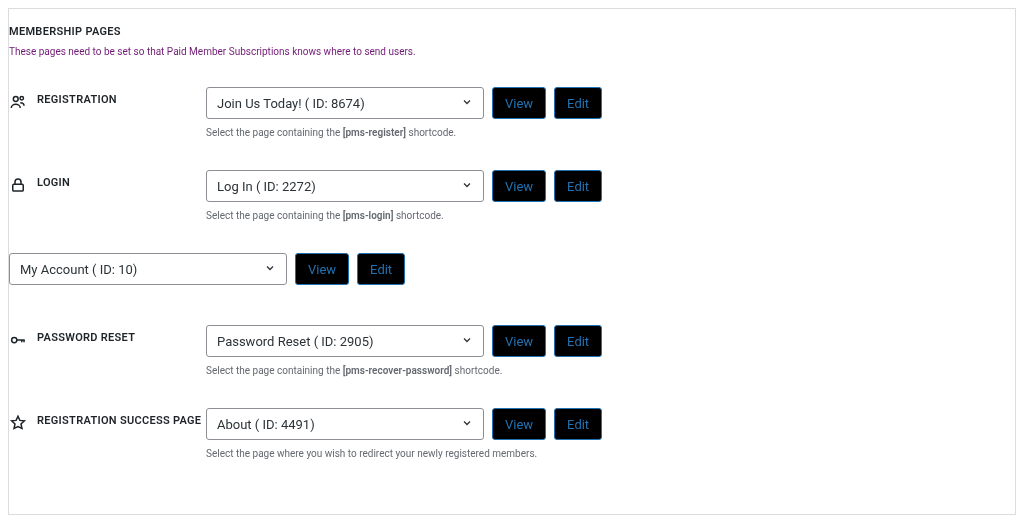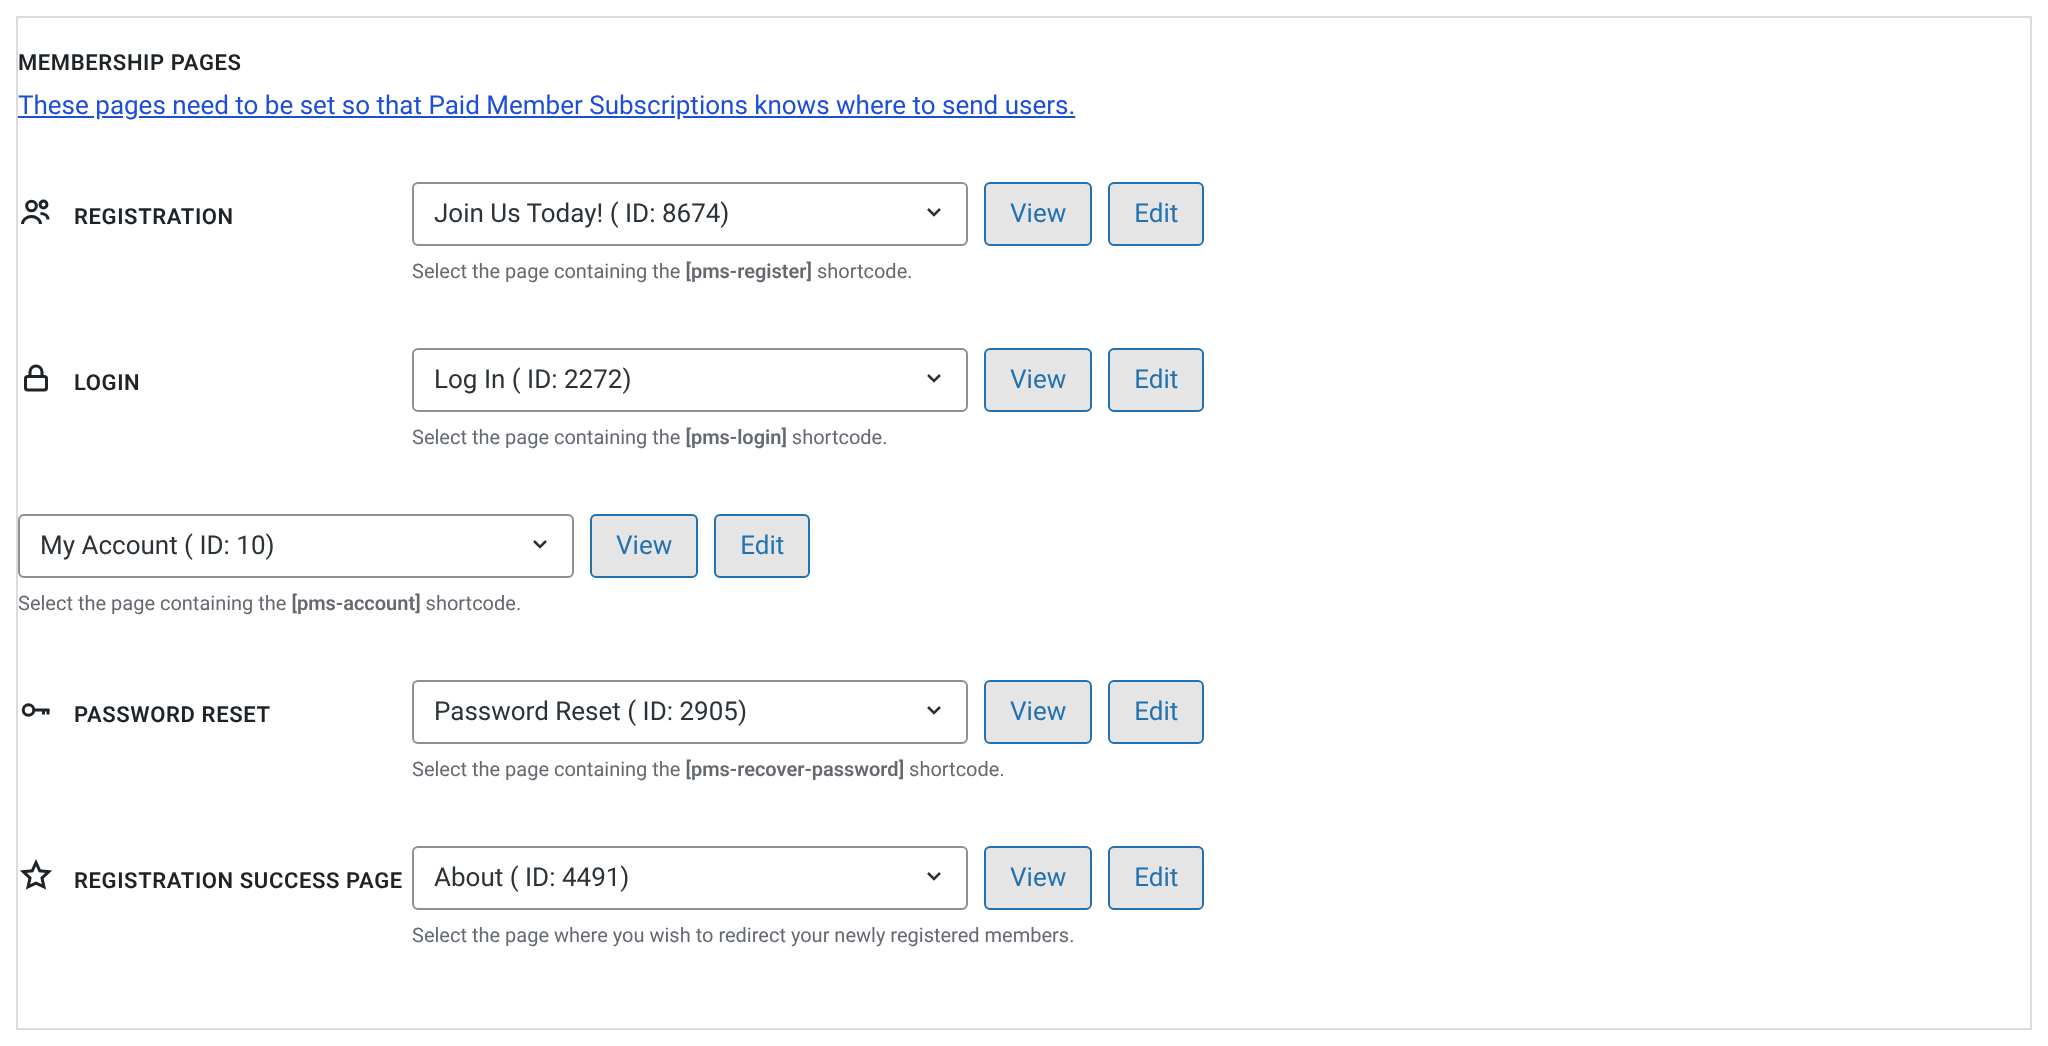--- a/index.html
+++ b/index.html
@@ -16,35 +16,34 @@
       background: #fff;
     }
     .section-title {
       font-size: 11px;
       font-weight: 600;
       color: #1d2327;
       letter-spacing: 0.3px;
       margin-bottom: 8px;
     }
     .section-desc {
-      font-size: 13px;
-      color: #1d4ed8;
+      font-size: 10px;
+      color: #701a75;
       margin-bottom: 30px;
-      text-decoration: underline;
     }
     .row {
       display: flex;
       align-items: flex-start;
       margin-bottom: 32px;
     }
     .row:last-child { margin-bottom: 0; }
     .label-col {
       width: 197px;
       display: flex;
-      align-items: flex-end;
+      align-items: flex-start;
       gap: 10px;
       padding-top: 6px;
     }
     .icon {
       width: 18px;
       height: 18px;
       display: flex;
       align-items: center;
       justify-content: center;
       color: #1d2327;
@@ -81,21 +80,21 @@
       cursor: pointer;
     }
     .select-chevron {
       font-size: 12px;
       color: #2c3338;
     }
     .btn {
       height: 32px;
       border: 1px solid #2271b1;
       color: #2271b1;
-      background: #e5e5e5;
+      background: #000000;
       border-radius: 3px;
       padding: 0 12px;
       font-size: 13px;
       display: flex;
       align-items: center;
       cursor: pointer;
       min-width: 44px;
       justify-content: center;
     }
     .helper {
@@ -181,23 +180,20 @@
           <span>My Account ( ID: 10)</span>
           <span class="select-chevron">
             <svg width="12" height="12" viewBox="0 0 24 24" fill="none" stroke="currentColor" stroke-width="2.5">
                 <path d="M6 9l6 6 6-6"></path>
               </svg>
           </span>
         </div>
         <div class="btn">View</div>
         <div class="btn">Edit</div>
       </div>
-      <div class="helper">
-        <span>Select the page containing the </span><b>[pms-account]</b><span> shortcode.</span>
-      </div>
     </div>
   </div>
 
   <div class="row">
     <div class="label-col">
       <span class="icon">
         <svg viewBox="0 0 24 24" fill="none" stroke="currentColor" stroke-width="2">
           <circle cx="7" cy="12" r="3.5"></circle>
           <path d="M10.5 12H21"></path>
           <path d="M17 12v3"></path>

